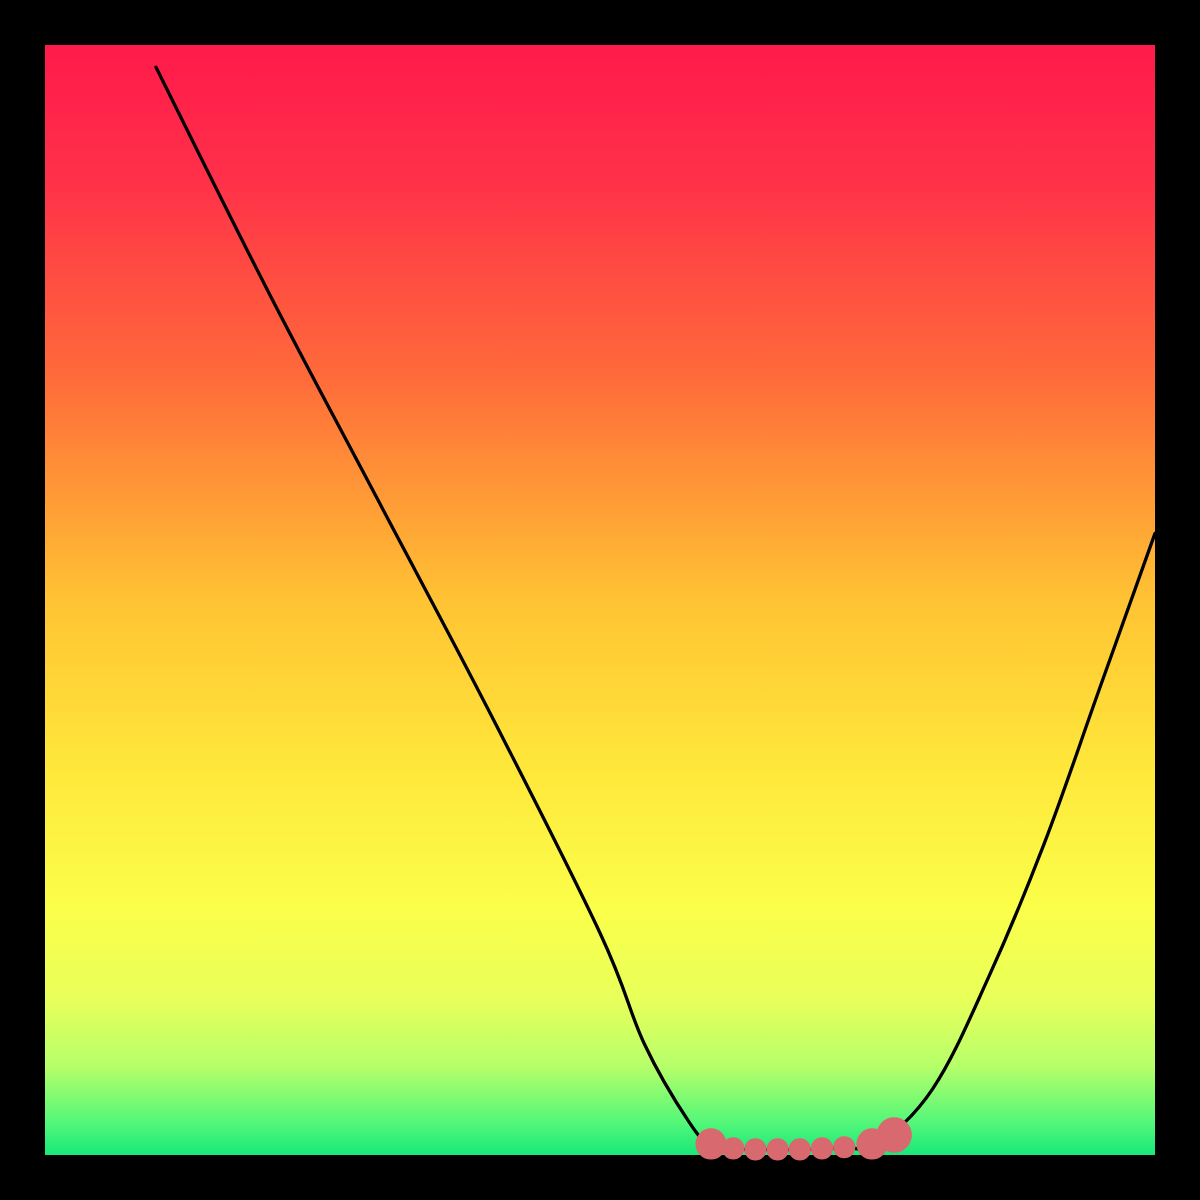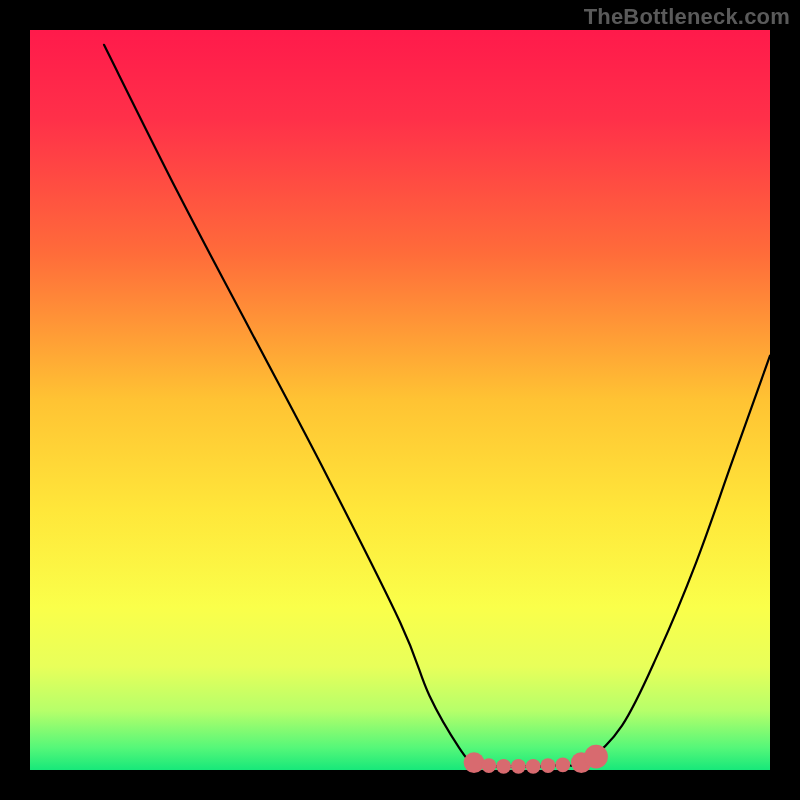--- a/index.html
+++ b/index.html
@@ -41,21 +41,20 @@
     stroke-linecap: round;
   }
   .bead-stroke {
     fill: #d86a6f;
   }
 </style>
 </head>
 <body>
 
 <div class="stage">
-  <div class="watermark">TheBottleneck.com</div>
 
   <svg id="chart-svg" viewBox="0 0 800 800" preserveAspectRatio="none" style="top: 0px;">
     <defs>
       <linearGradient id="bg-grad" x1="0" y1="0" x2="0" y2="1">
           <stop offset="0%" stop-color="#ff1a4b"></stop>
           <stop offset="12%" stop-color="#ff3049"></stop>
           <stop offset="30%" stop-color="#ff6b3a"></stop>
           <stop offset="50%" stop-color="#ffc333"></stop>
           <stop offset="65%" stop-color="#ffe73a"></stop>
           <stop offset="78%" stop-color="#faff4a"></stop>

